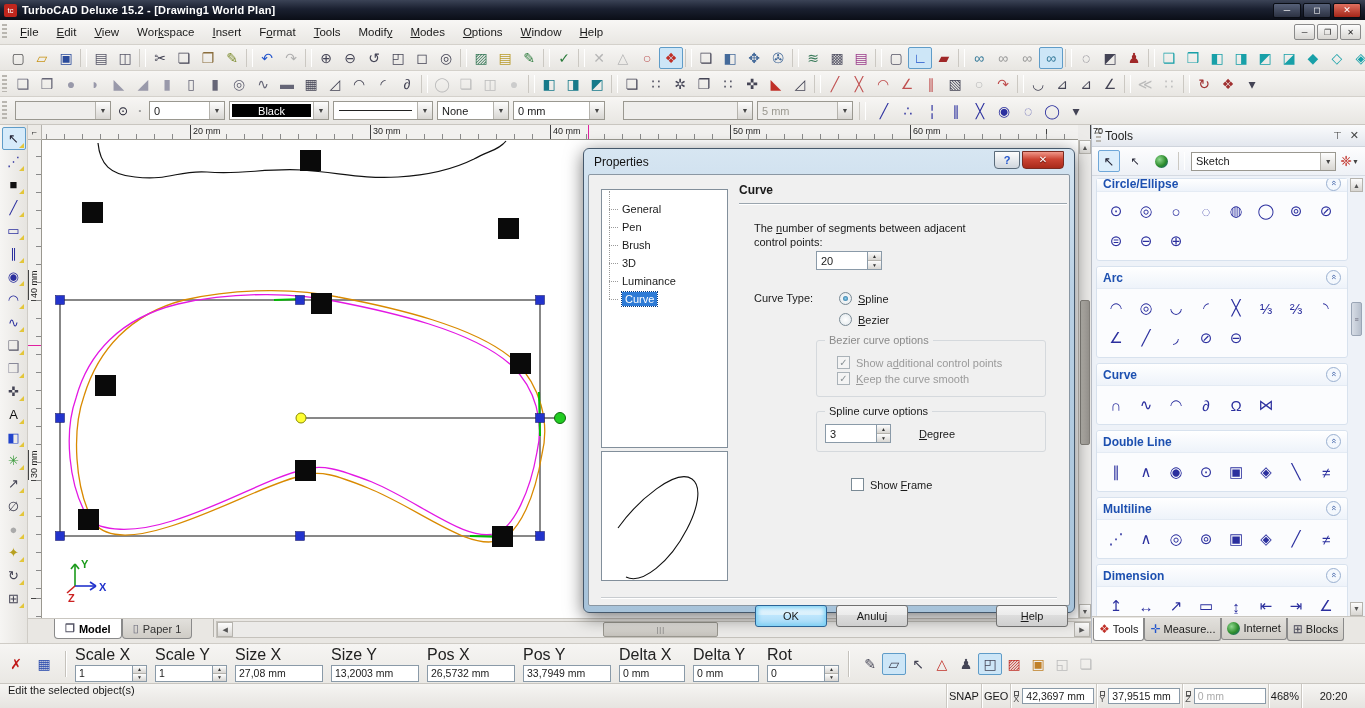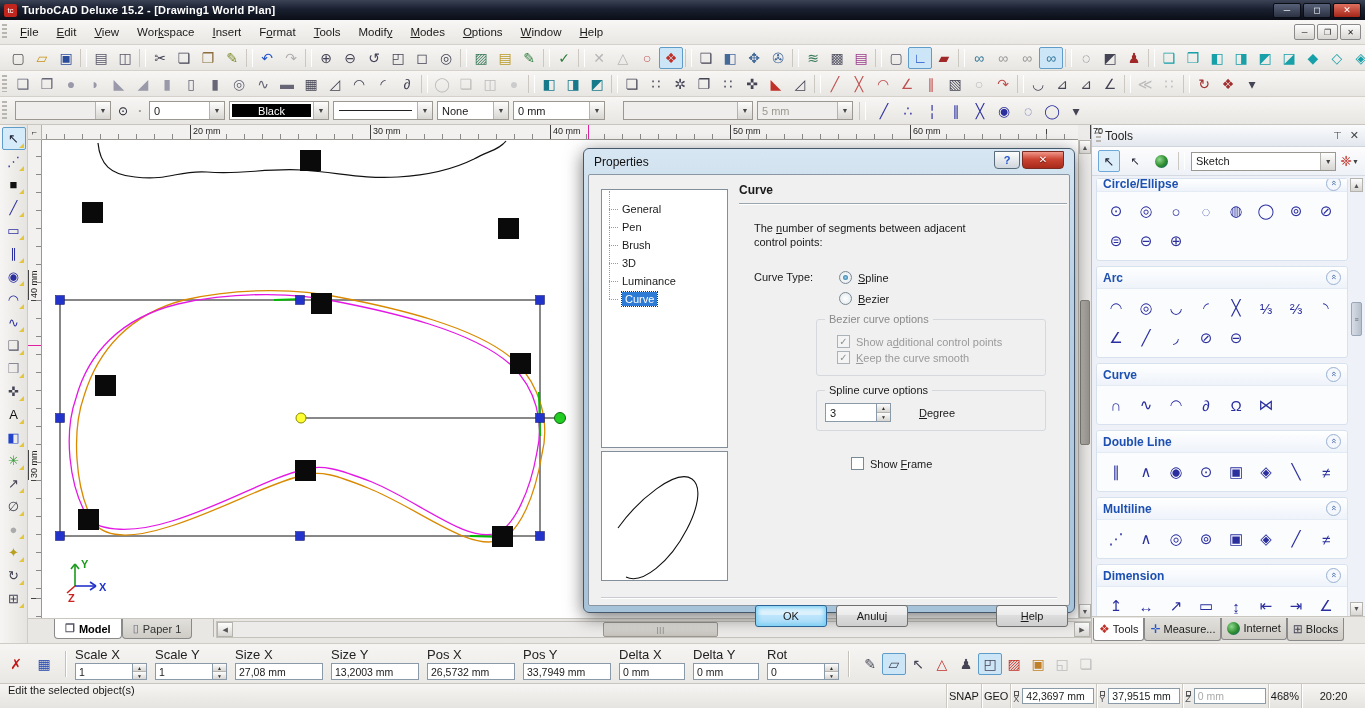--- a/index.html
+++ b/index.html
@@ -96,21 +96,21 @@
   .palscroll { width:13px; background:#eef2f8; display:flex; flex-direction:column; margin-left:2px; }
   .palthumb { margin:110px 1px 0 1px; height:34px; background:linear-gradient(90deg,#d7dde6,#b6bfcc); border:1px solid #9aa5b5; border-radius:2px; display:flex; align-items:center; justify-content:center; font-size:7px; color:#667; }
   .paneltabs { height:28px; display:flex; align-items:flex-start; padding:1px 1px 0 1px; background:#e9e7e3; border-top:1px solid #c9c6c0; }
   .ptab { display:flex; align-items:center; gap:3px; padding:4px 5px; border:1px solid #8a8a8a; border-top:none; background:linear-gradient(#e2e0dc,#cfccc6); font-size:11px; border-radius:0 0 3px 3px; white-space:nowrap; }
   .ptab.active { background:#fff; }
 
   
   .inspector { height:40px; background:linear-gradient(#f6f5f3,#eae8e4); border-top:1px solid #cfccc6; display:flex; align-items:center; padding:0 4px; gap:6px; flex:0 0 auto; }
   .insicon { width:20px; height:20px; display:flex; align-items:center; justify-content:center; font-size:13px; }
   .field { display:flex; flex-direction:column; justify-content:center; gap:1px; }
-  .field .flabel { font-size:13px; color:#222; }
+  .field .flabel { font-size:16px; color:#222; }
   .finput { height:17px; border:1px solid #8a9aa8; background:#fff; font-size:10.5px; display:flex; align-items:center; padding:0 3px; }
   .fwrap { display:flex; }
   .spinner { width:14px; display:flex; flex-direction:column; border:1px solid #8a9aa8; border-left:none; }
   .spinner div { flex:1; font-size:5px; display:flex; align-items:center; justify-content:center; color:#333; background:linear-gradient(#fdfdfd,#d8d6d2); }
   .spinner div + div { border-top:1px solid #b5b3ad; }
   .insep { width:1px; height:26px; background:#c5c2bc; box-shadow:1px 0 0 #fff; margin:0 3px; }
   .insicons { display:flex; }
   .insicons .ticon { width:24px; }
 
   
@@ -825,20 +825,27 @@
         </div>
       <div class="previewbox">
         <svg width="125" height="128" viewBox="0 0 125 128">
           <path d="M 16,76 C 36,48 74,16 90,27 C 101,35 95,58 85,77 C 68,110 40,133 24,125" fill="none" stroke="#111" stroke-width="1.1"></path>
         </svg>
       </div>
       <div class="dlgright">
         <div class="dhead">Curve</div>
         <div class="dhr"></div>
         <div class="dpara">The <u>n</u>umber of segments between adjacent control points:</div>
+        <div class="spinfield" style="margin-left:77px;">
+          <div class="spininput">20</div>
+          <div class="spinner">
+              <div>▲</div>
+              <div>▼</div>
+            </div>
+        </div>
         <div class="ctrow">
           <div class="ctlabel">Curve Type:</div>
           <div class="radios">
             <div class="radio">
                 <span class="rcircle on"></span>
                 <span><u>S</u>pline</span>
               </div>
             <div class="radio">
                 <span class="rcircle"></span>
                 <span><u>B</u>ezier</span>

